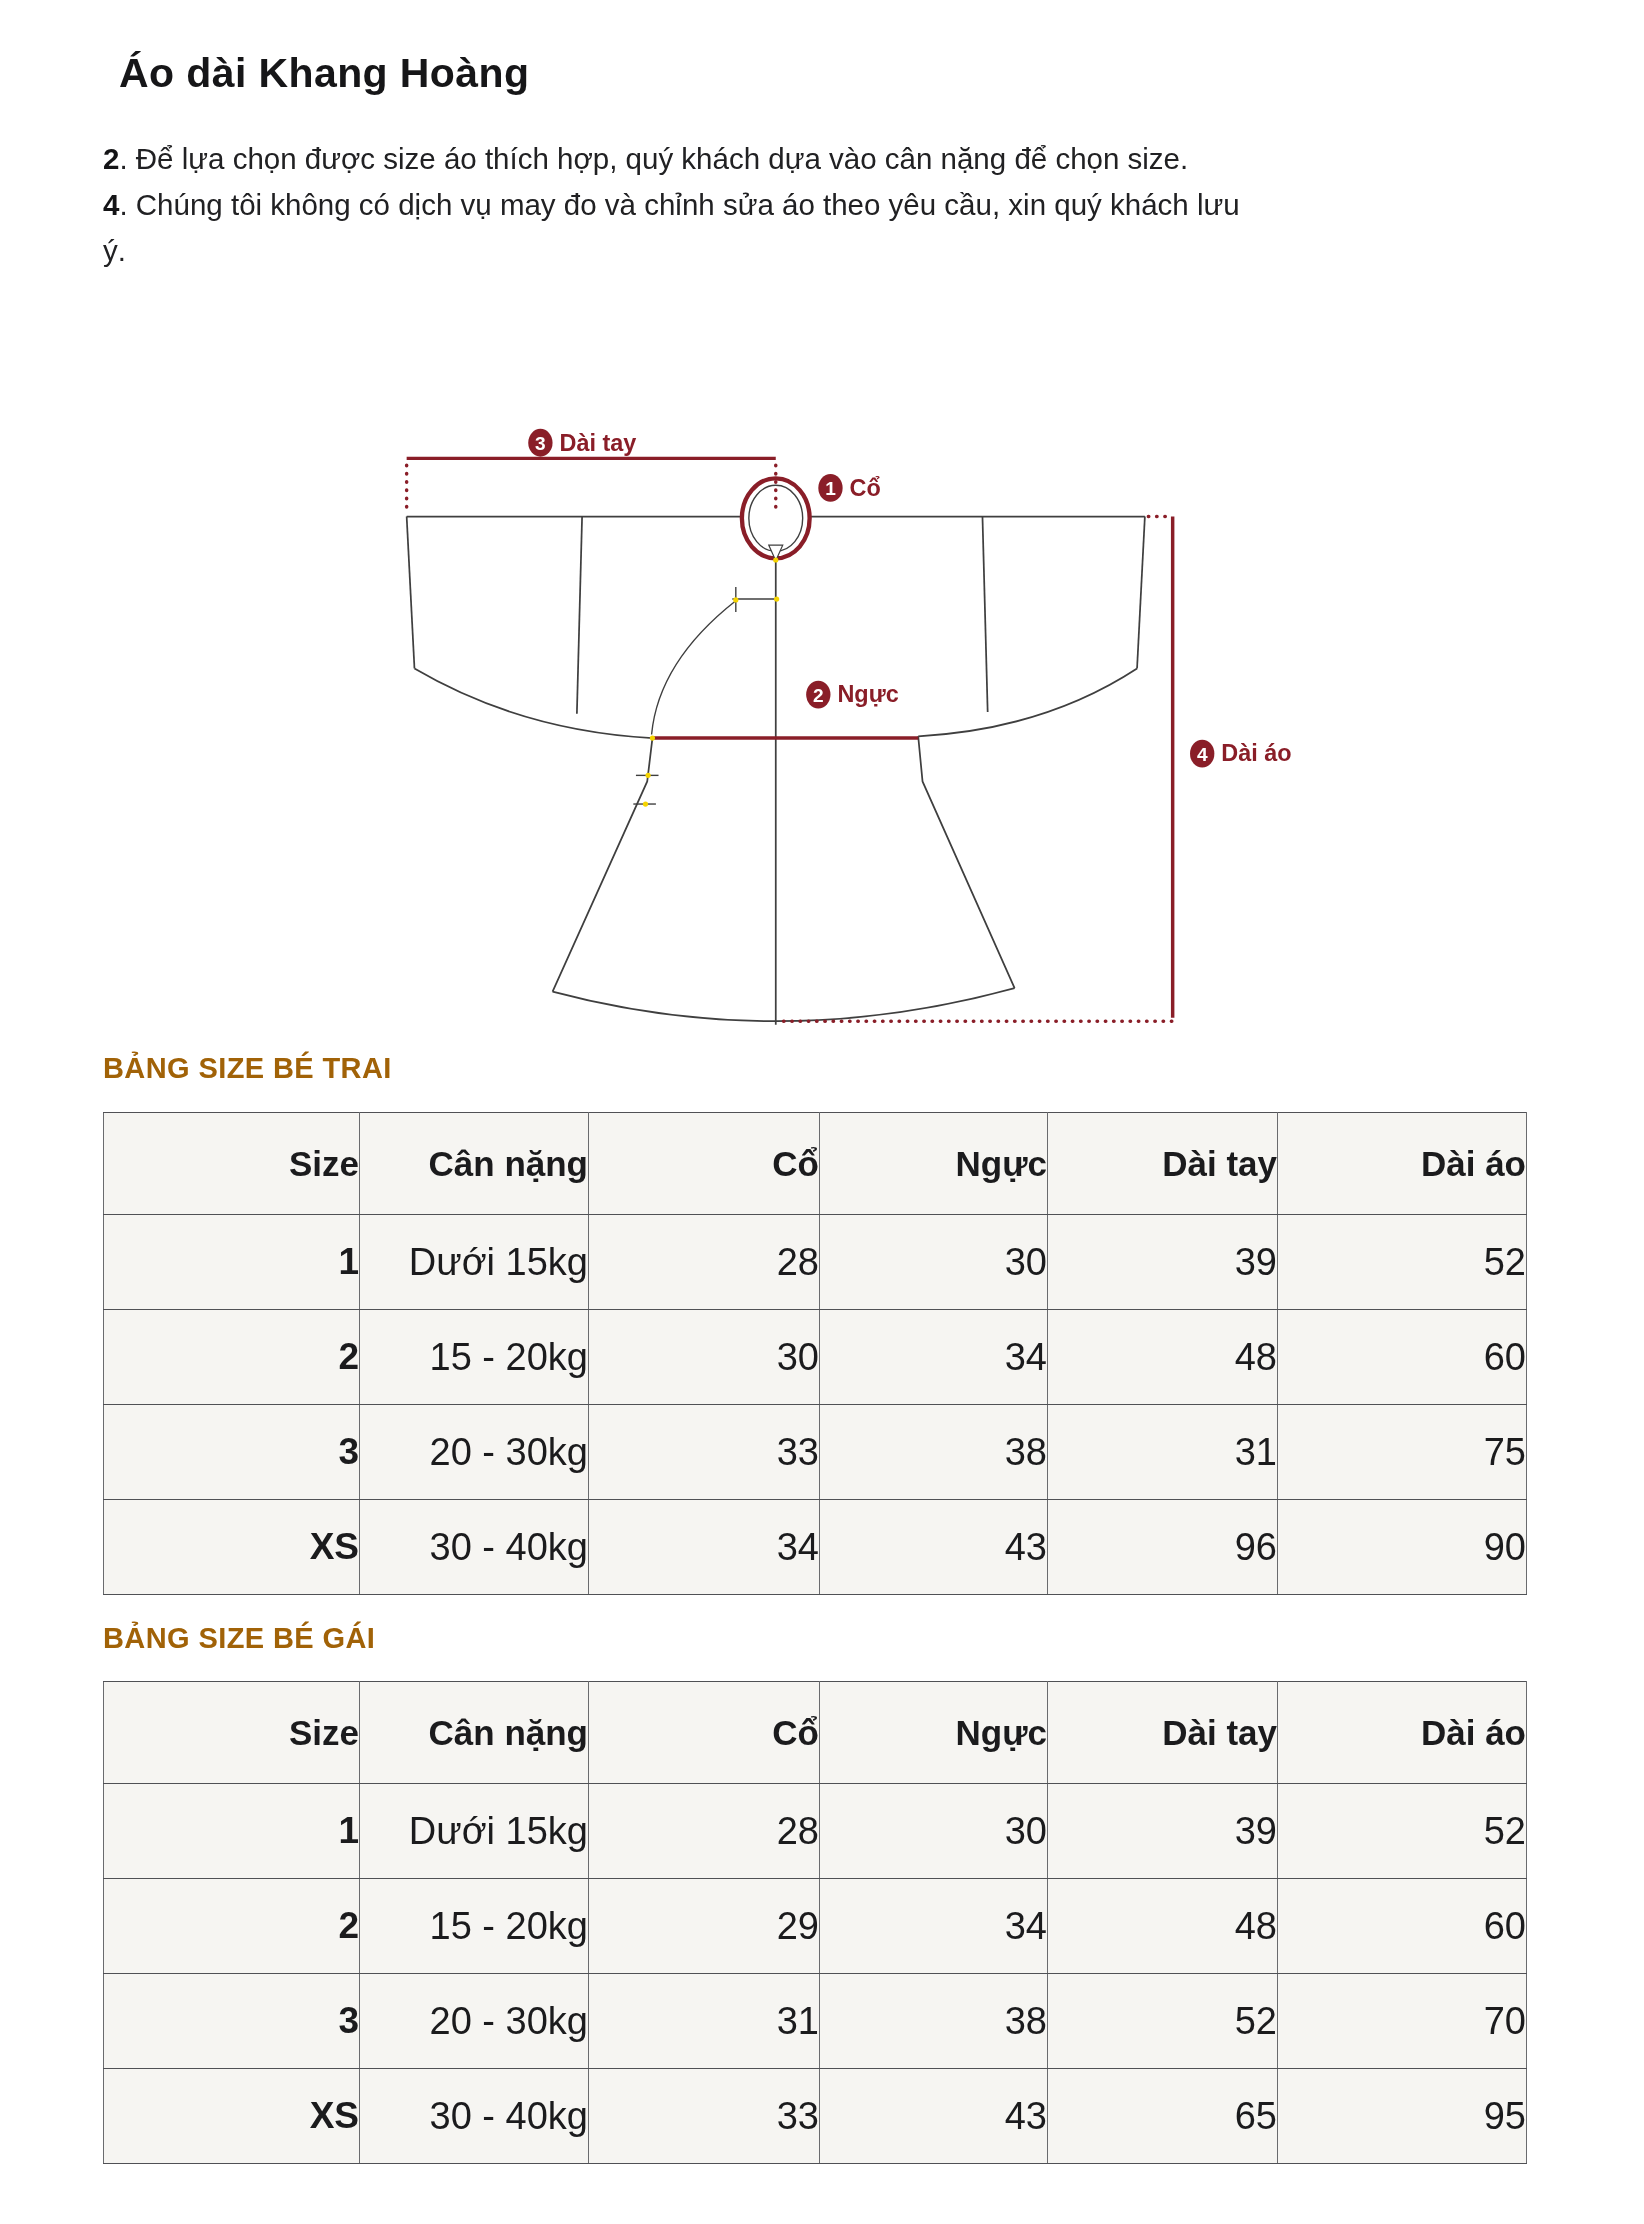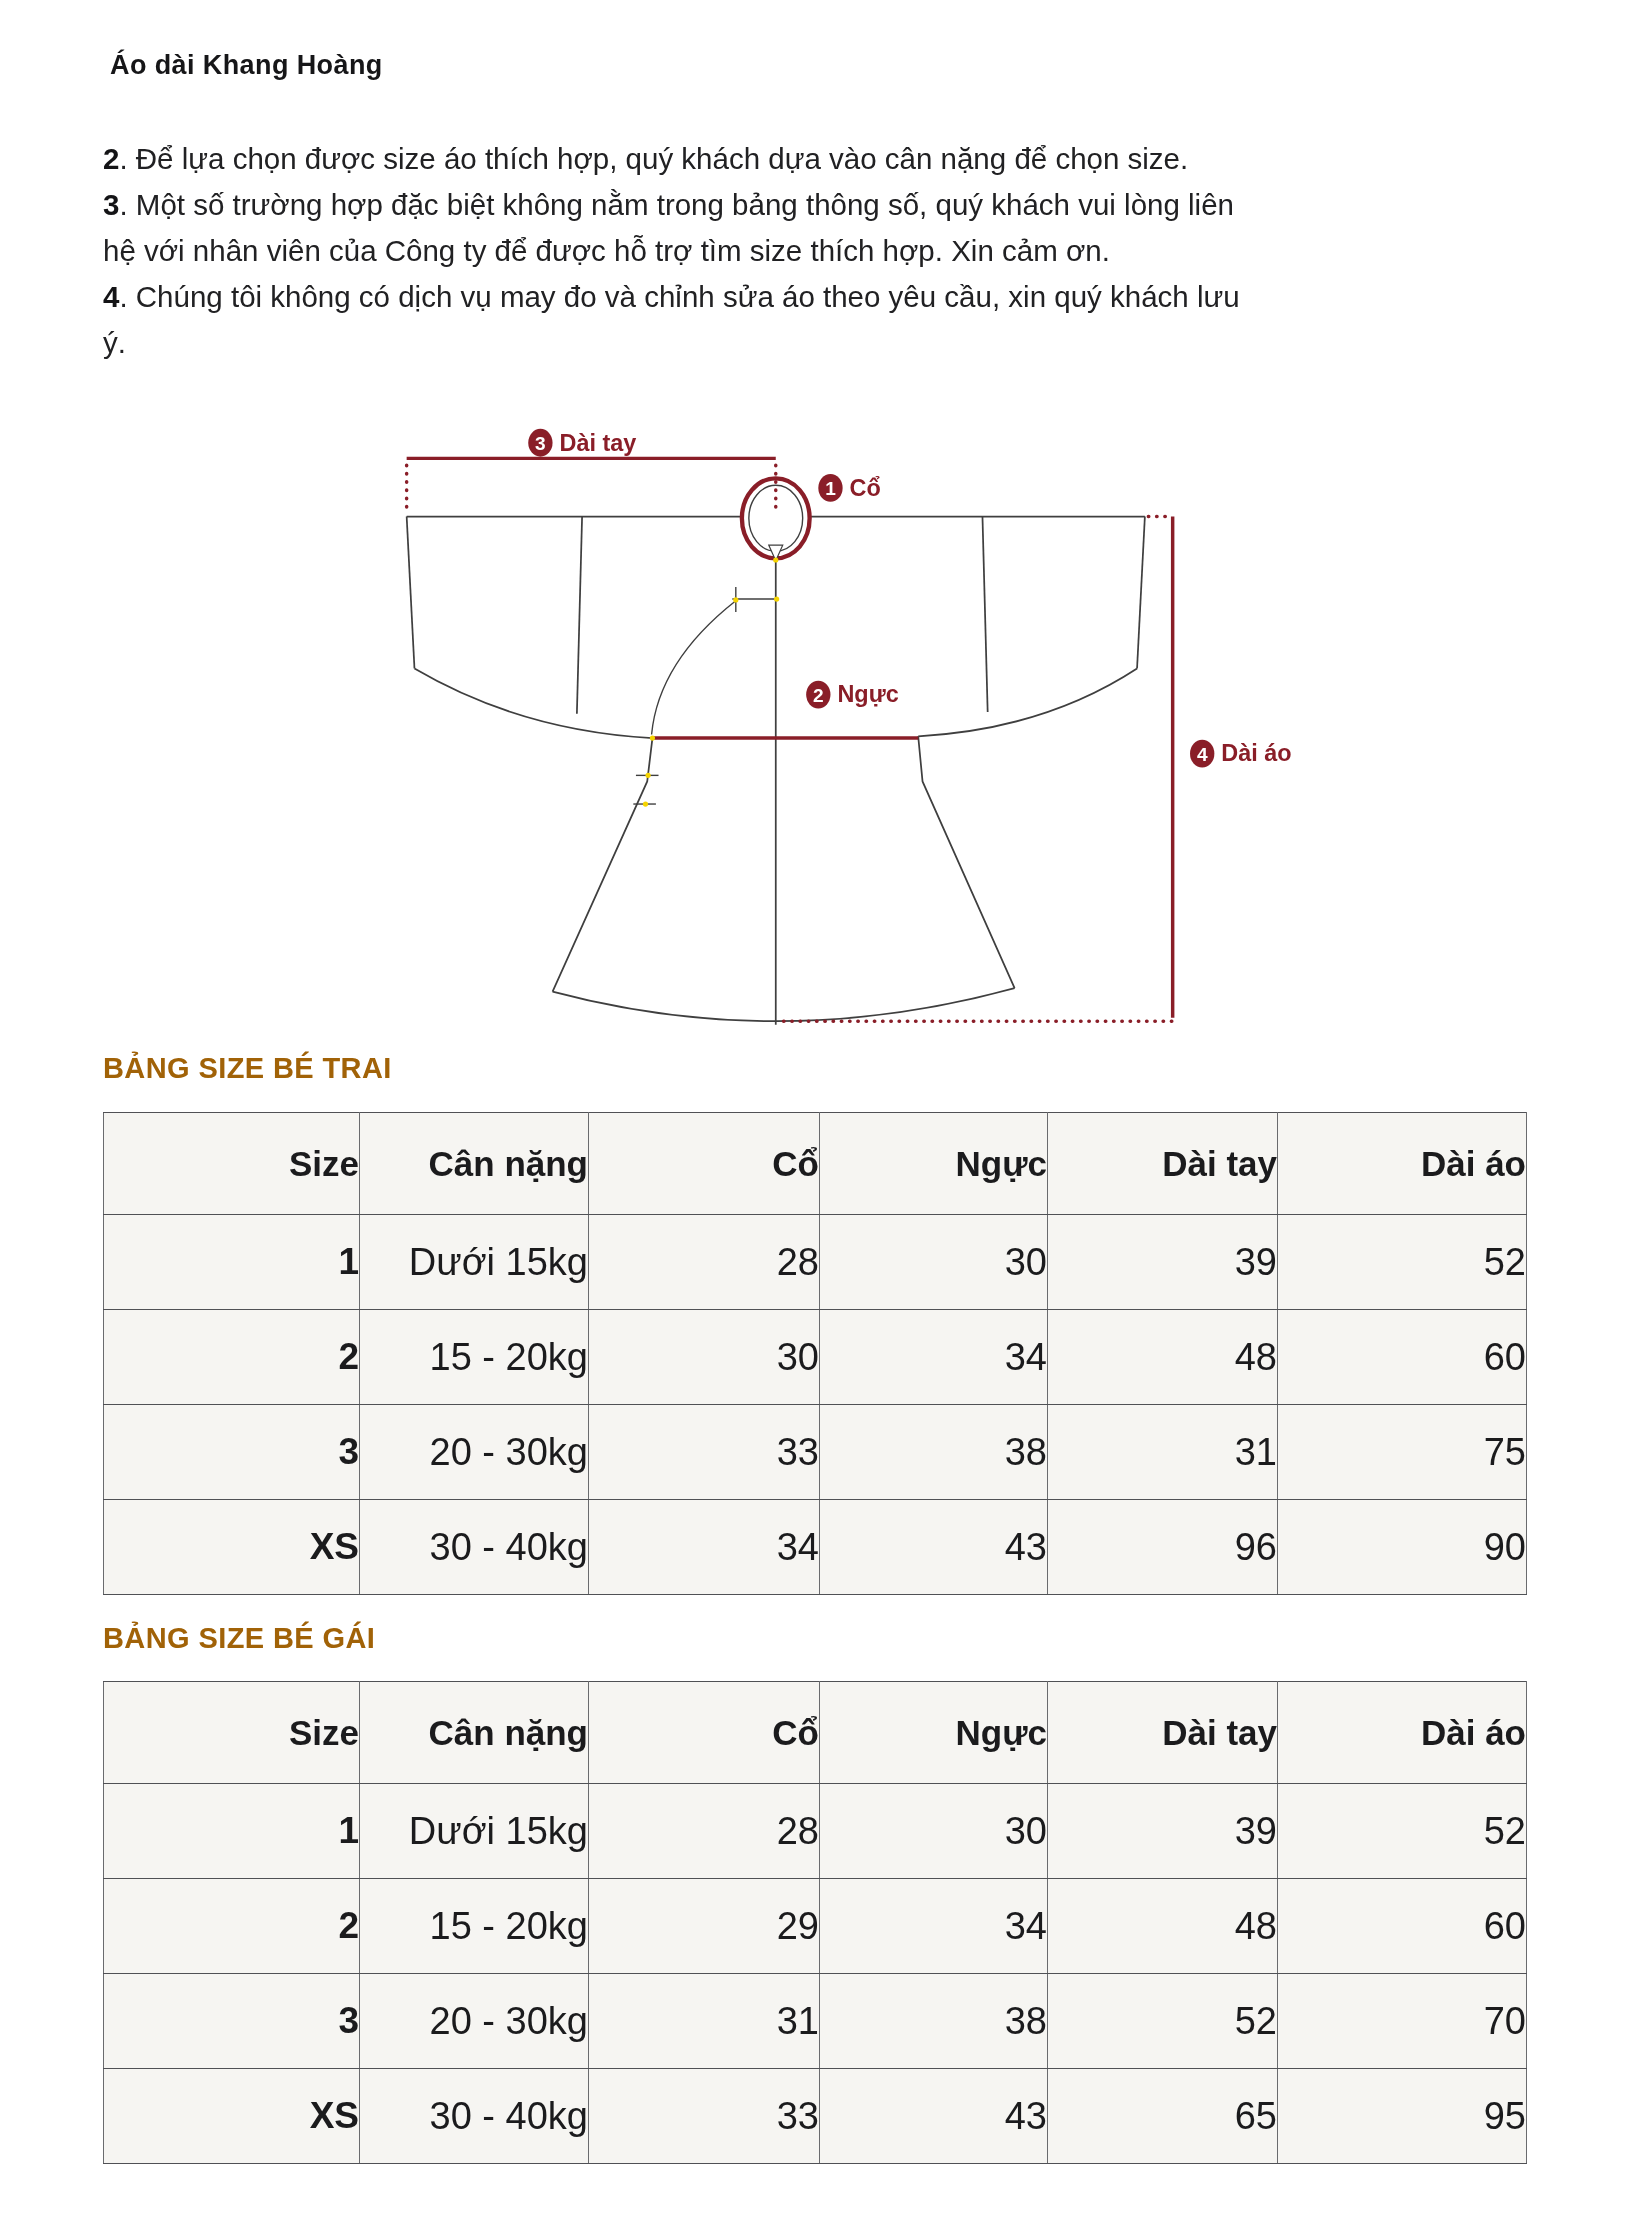--- a/index.html
+++ b/index.html
@@ -2,21 +2,21 @@
 <html style="font-size:14px"><head>
 <meta charset="utf-8">
 <style>
   html,body{margin:0;padding:0;}
   body{
     width:1644px;height:2225px;position:relative;background:#ffffff;
     font-family:"Liberation Sans", sans-serif;color:#1d1d1f;overflow:hidden;
   }
   .abs{position:absolute;}
   .page-title{
-    left:110px;top:50px;font-size:27px;font-weight:bold;color:#161618;letter-spacing:0.4px;
+    left:119px;top:50px;font-size:41px;font-weight:bold;color:#161618;letter-spacing:0.4px;
   }
   .notes{
     left:103px;top:136px;width:1160px;font-size:29.5px;line-height:46px;color:#212123;
   }
   .note-num{font-weight:bold;color:#141416;}
   .diagram-svg{left:243px;top:408px;}
   .tbl-heading{
     left:103px;font-size:29px;font-weight:bold;color:#a16207;letter-spacing:0.4px;
   }
   .size-table{
@@ -32,21 +32,20 @@
   .size-table td{height:94px;font-size:38px;font-weight:normal;}
   .size-table td.size-col{font-weight:bold;font-size:37px;}
 </style>
 </head>
 <body>
 
 <div class="abs page-title">Áo dài Khang Hoàng</div>
 
 <div class="abs notes">
   <div><span class="note-num">2</span><span>. Để lựa chọn được size áo thích hợp, quý khách dựa vào cân nặng để chọn size.</span></div>
-  <div><span class="note-num">3</span><span>. Một số trường hợp đặc biệt không nằm trong bảng thông số, quý khách vui lòng liên hệ với nhân viên của Công ty để được hỗ trợ tìm size thích hợp. Xin cảm ơn.</span></div>
   <div><span class="note-num">4</span><span>. Chúng tôi không có dịch vụ may đo và chỉnh sửa áo theo yêu cầu, xin quý khách lưu ý.</span></div>
 </div>
 
 <svg class="abs diagram-svg" width="1069" height="634" viewBox="0 0 1230 730" xmlns="http://www.w3.org/2000/svg">
 
   <g fill="none" stroke="#3f3f3f" stroke-width="2">
     <path d="M188,125 H1038"></path>
     <path d="M188,125 L197,300"></path>
     <path d="M197,300 Q320,372 471,380"></path>
     <path d="M390,125 L384,352"></path>

